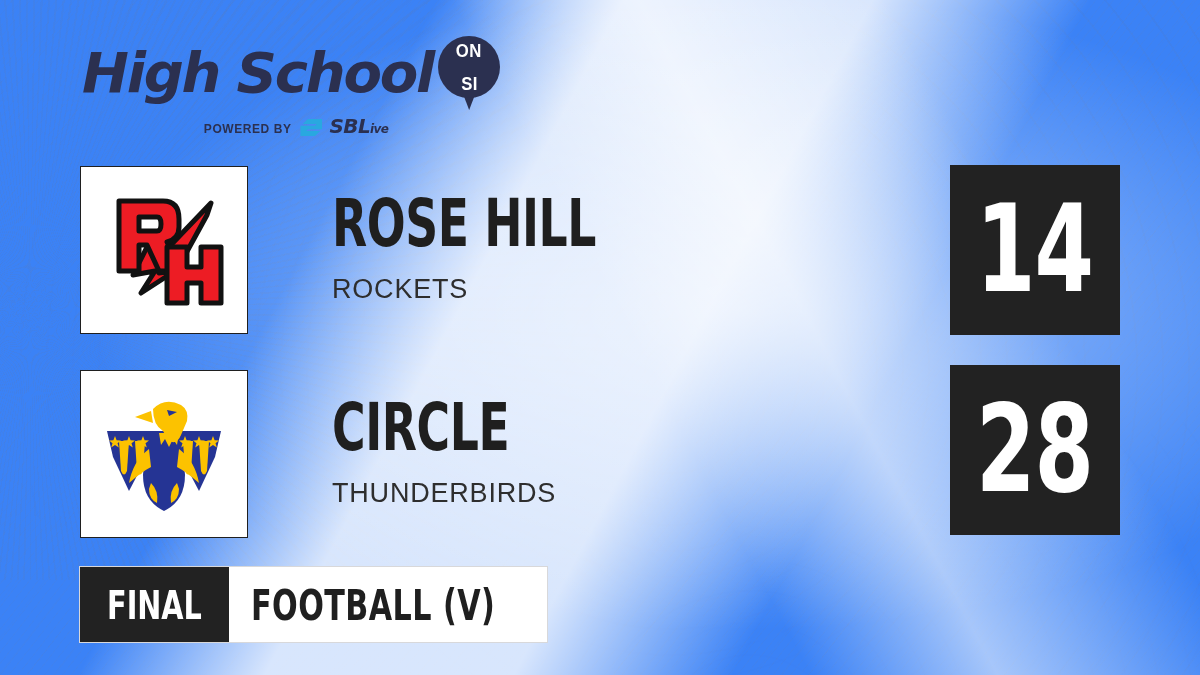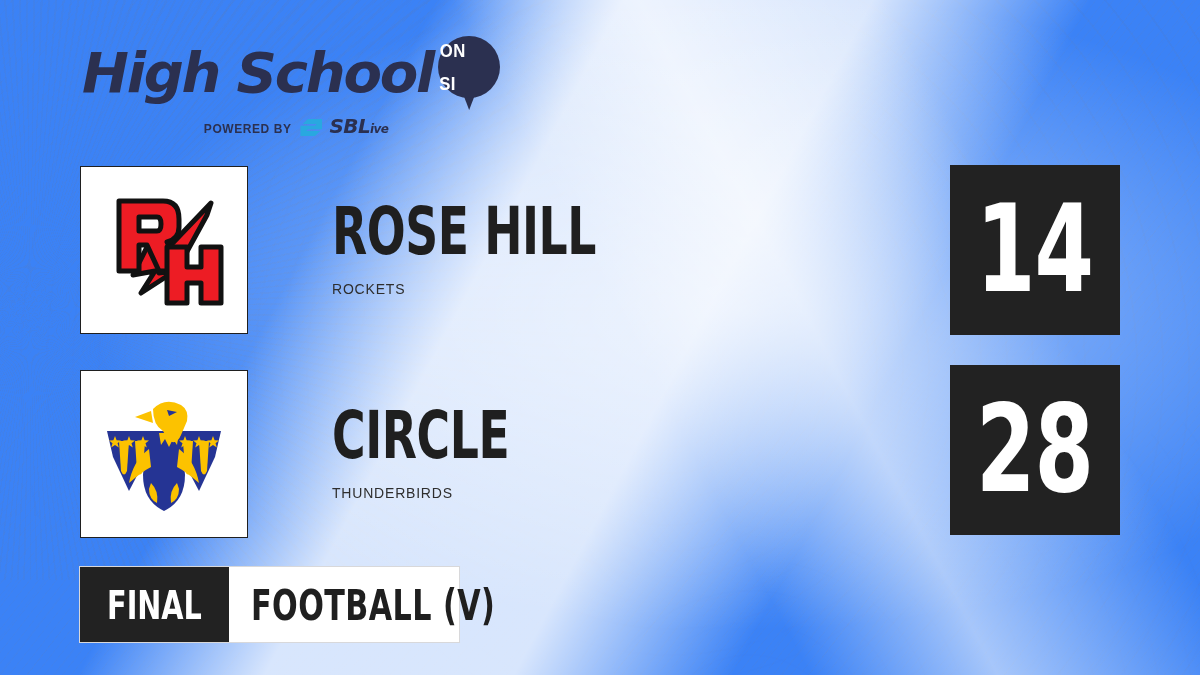--- a/index.html
+++ b/index.html
@@ -130,21 +130,21 @@
     position:absolute; left:50%; top:40px;
     width:26px; height:34px;
     margin-left:-13px;
     background:#2b3050;
     clip-path:polygon(0% 0%, 100% 0%, 50% 100%);
   }
   .pin-text {
     position:absolute; left:0; top:0;
     width:62px; height:62px;
     display:flex; flex-direction:column;
-    align-items:flex-start; justify-content:center;
+    align-items:center; justify-content:center;
     gap:16px;
     z-index:2;
   }
   .pin-text span {
     display:block;
     font-family:"Liberation Sans", sans-serif;
     font-weight:bold;
     font-size:19px;
     line-height:0.92;
     letter-spacing:0.5px;
@@ -209,21 +209,21 @@
     line-height:0.94;
     letter-spacing:-0.5px;
     color:#1f1f1f;
     transform:scaleX(0.82) scaleY(1.06);
     transform-origin:left center;
     white-space:nowrap;
   }
   .team-mascot {
     font-family:"Liberation Sans", sans-serif;
     font-weight:normal;
-    font-size:14px;
+    font-size:27px;
     letter-spacing:0.8px;
     color:#2e2e2e;
     margin-top:20px;
     white-space:nowrap;
   }
 
   
   .score-box {
     position:absolute; left:950px;
     width:170px; height:170px;
@@ -239,21 +239,21 @@
     font-size:108px;
     line-height:1;
     color:#ffffff;
     letter-spacing:-1px;
     transform:scaleX(0.88) scaleY(1.12);
   }
 
   
   .status-bar {
     position:absolute; left:79px; top:566px;
-    height:77px; width:381px;
+    height:77px; width:469px;
     display:flex; align-items:stretch;
     border:1.4px solid #d8d8da;
     background:#ffffff;
   }
   .status-final {
     width:149px;
     background:#222222;
     display:flex; align-items:center; justify-content:center;
     flex:0 0 auto;
   }

